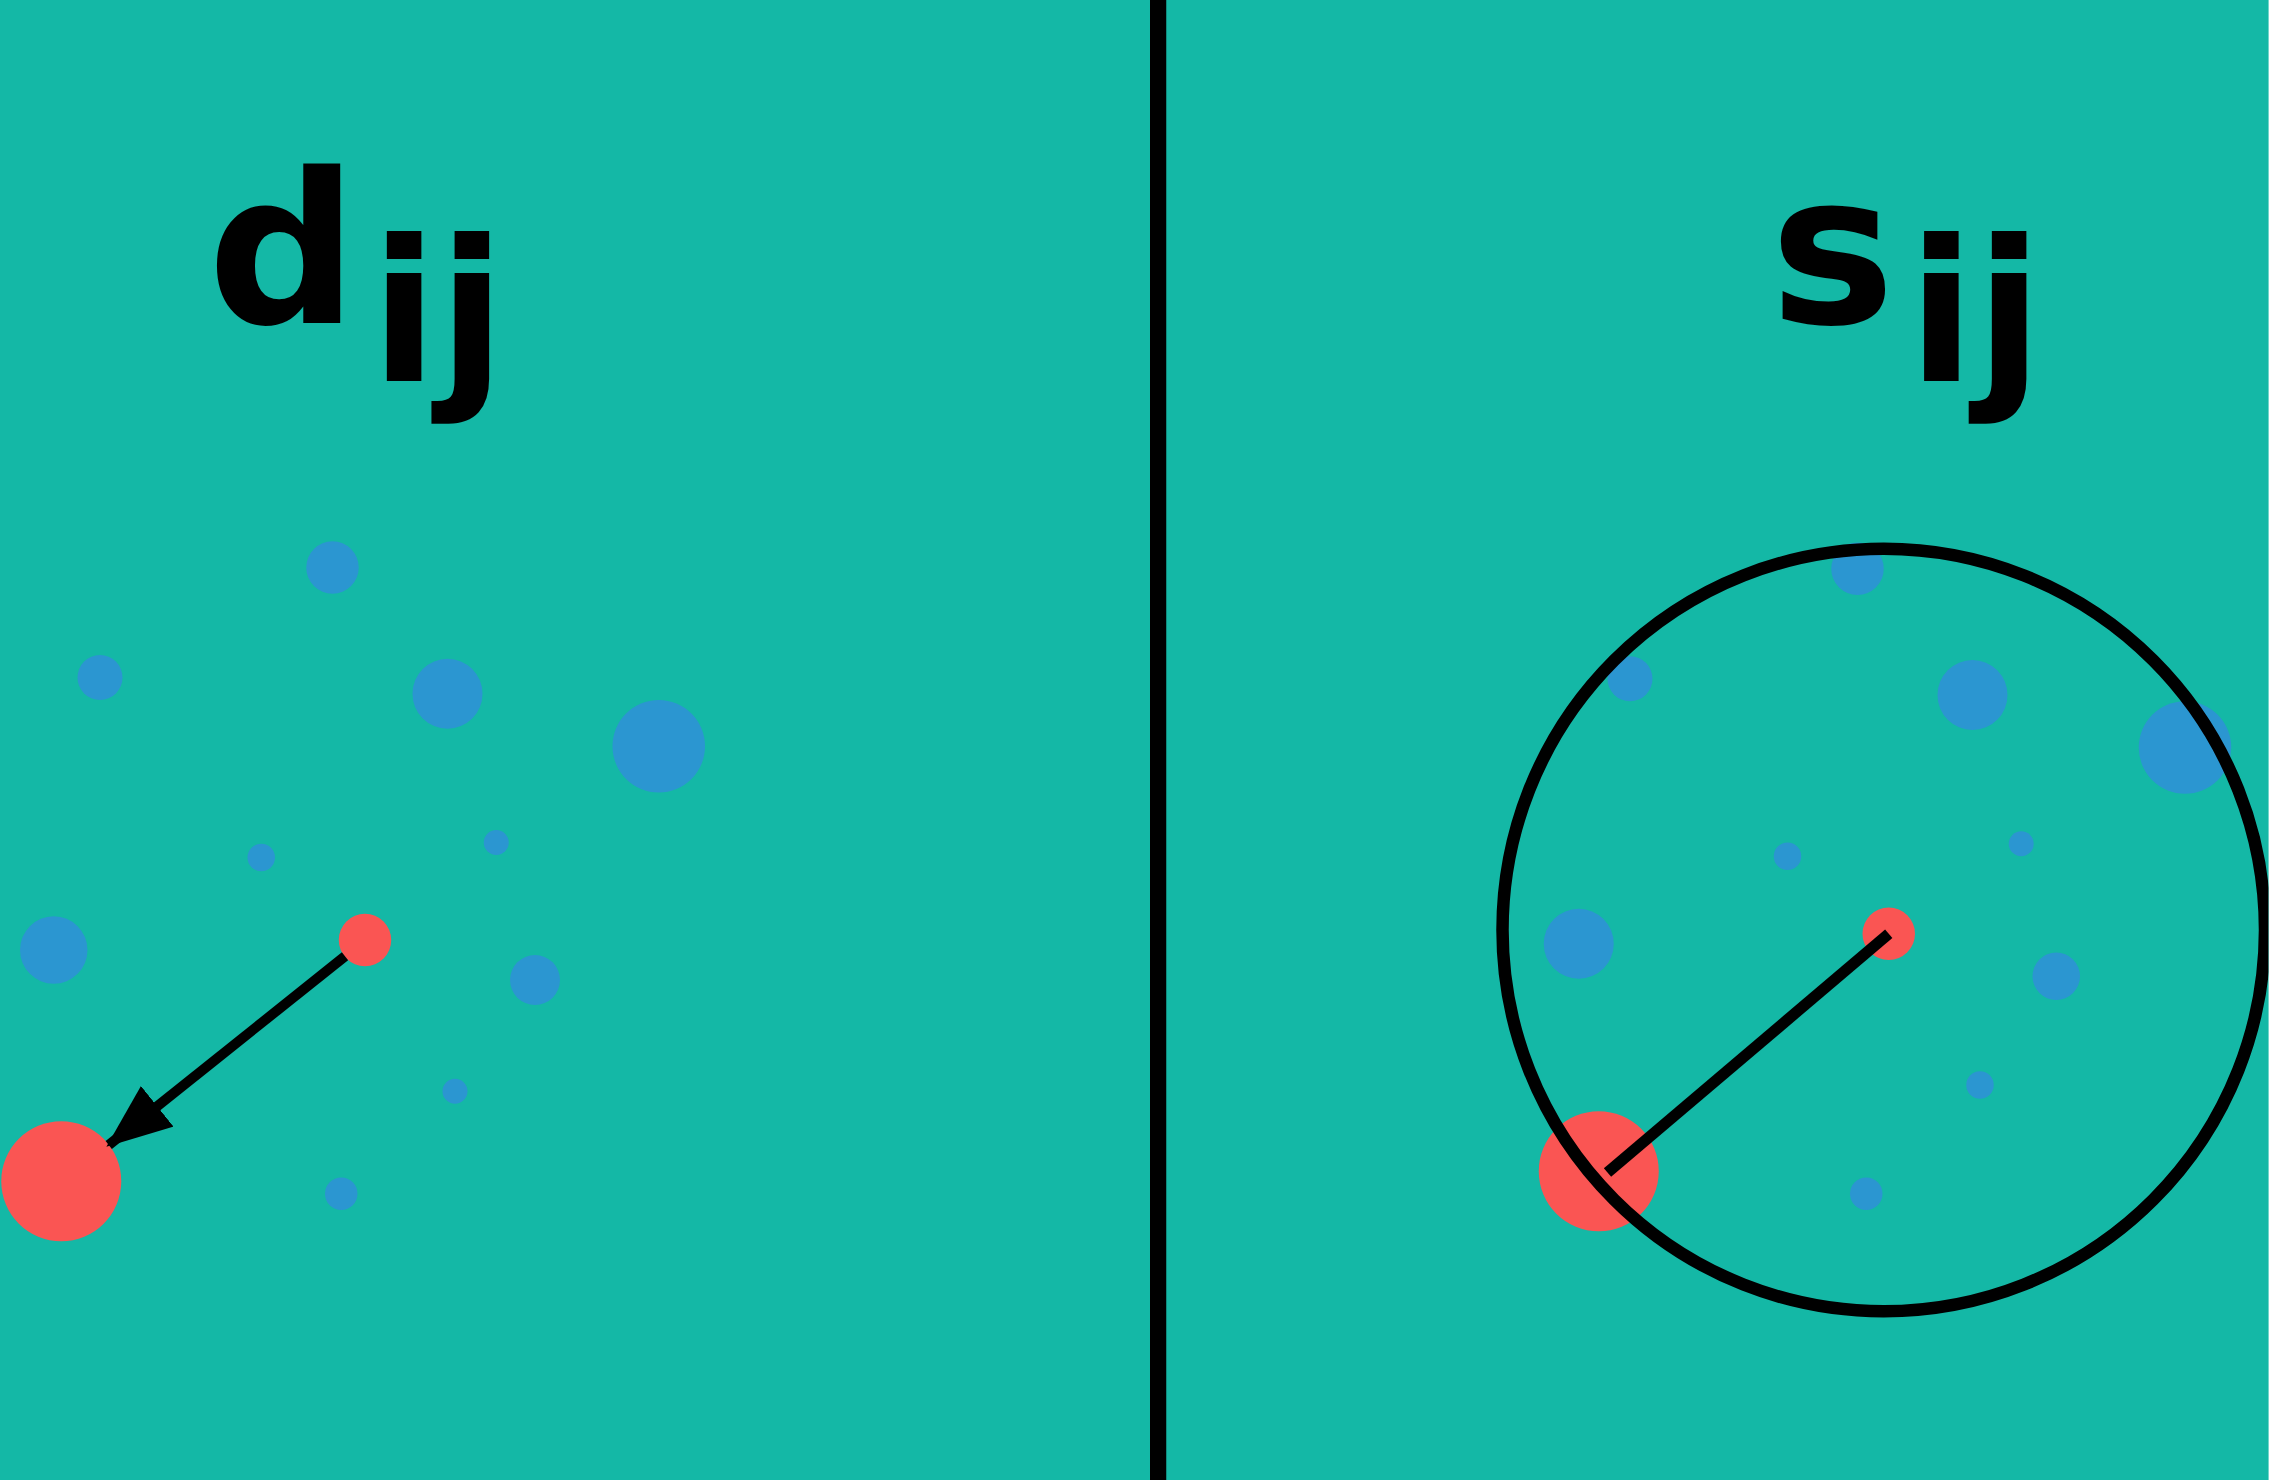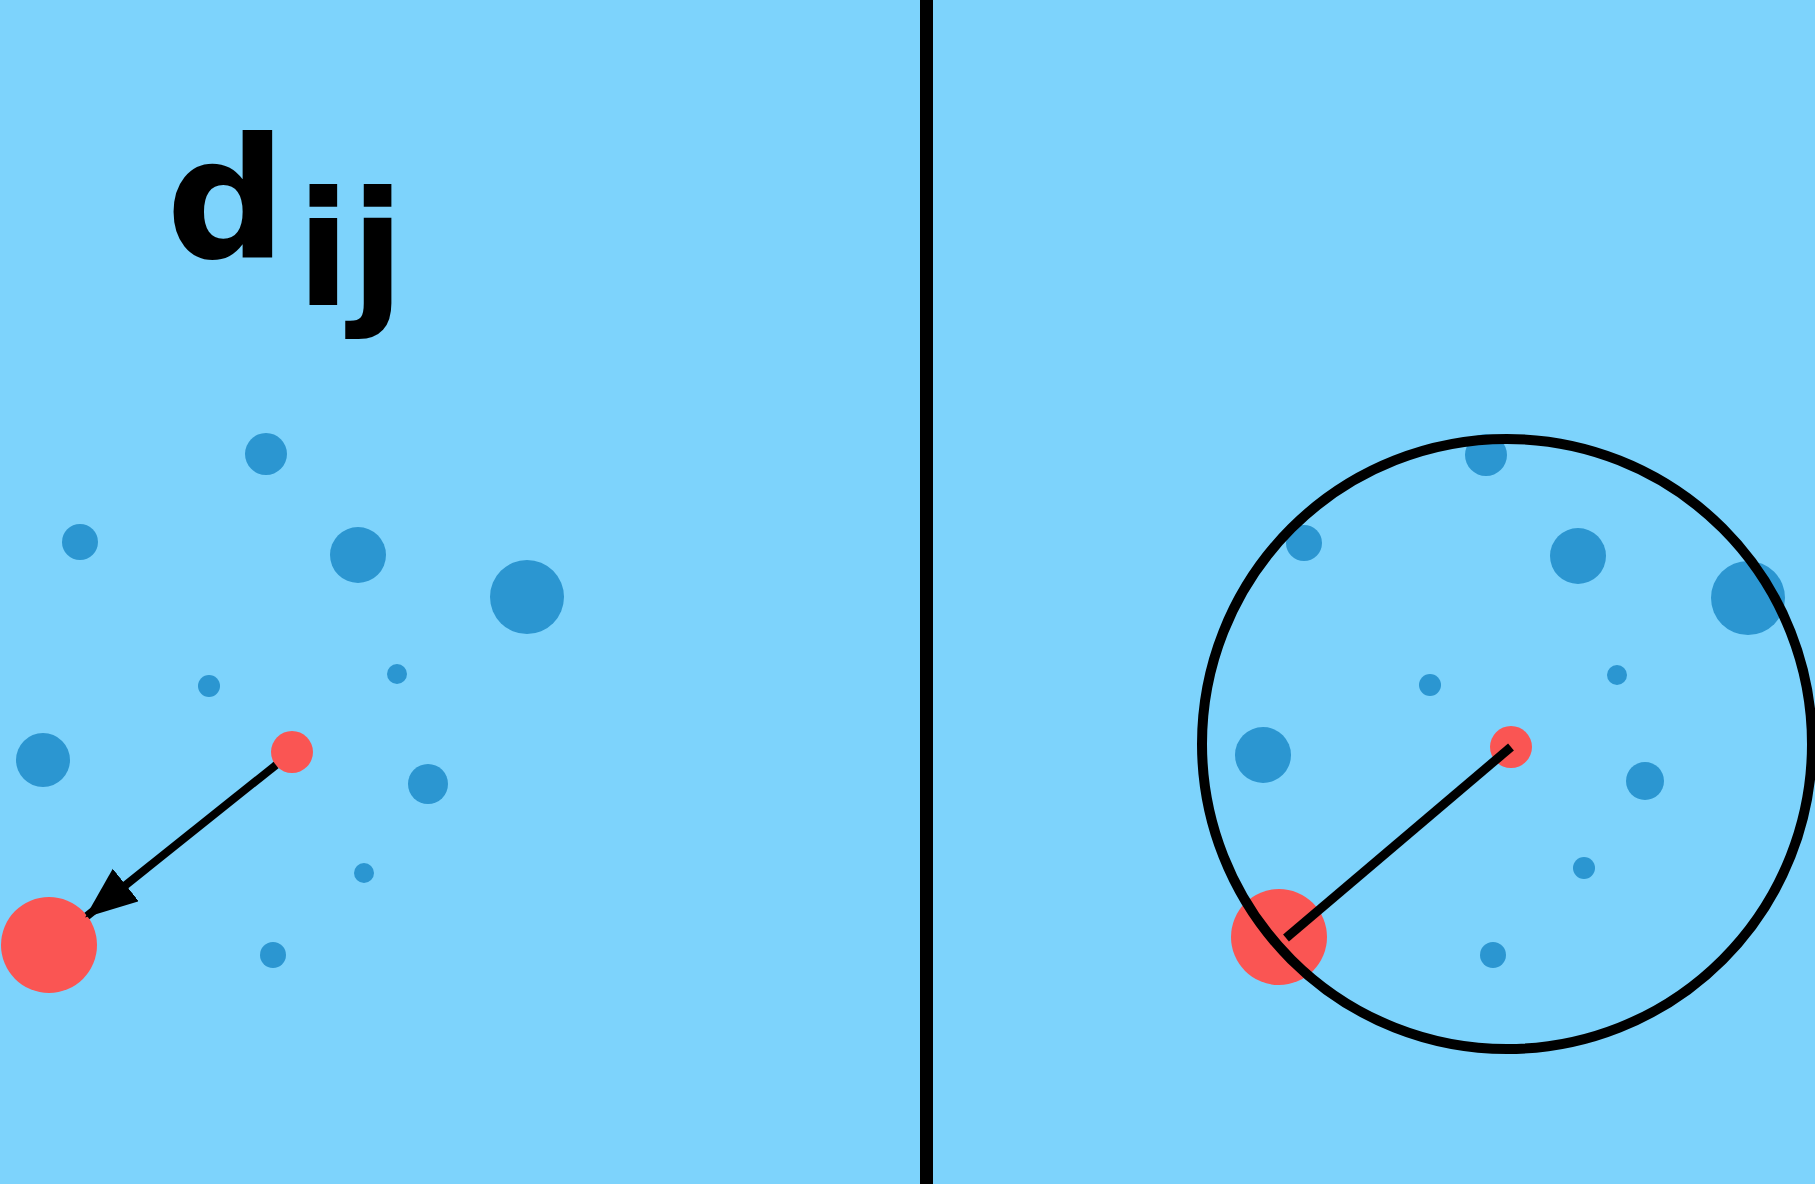--- a/index.html
+++ b/index.html
@@ -1,20 +1,20 @@
 <!DOCTYPE html>
 <html><head>
 <meta charset="utf-8">
 <style>
   html, body { margin: 0; padding: 0; background: #ffffff; }
   .canvas {
     position: relative;
     width: 1815px;
     height: 1184px;
-    background: #7dd3fc;
+    background: #14b8a6;
     overflow: hidden;
     font-family: "DejaVu Sans", sans-serif;
   }
   .divider {
     position: absolute;
     top: 0;
     left: 920px;
     width: 13px;
     height: 1184px;
     background: #000000;
@@ -48,20 +48,23 @@
 </style>
 </head>
 <body>
 
 <div class="canvas">
 
   <div class="panel-title title-left">
     <span class="main">d</span><span class="sub">ij</span>
   </div>
 
+  <div class="panel-title title-right">
+    <span class="main">s</span><span class="sub">ij</span>
+  </div>
 
   <div class="divider"></div>
 
   <svg class="scene" id="scene" viewBox="0 0 1815 1184" xmlns="http://www.w3.org/2000/svg">
     <defs>
       <marker id="arrowhead" markerWidth="8" markerHeight="6.5" refX="6.2" refY="2.6" orient="auto" markerUnits="strokeWidth">
         <path d="M0,0 L6.5,2.6 L0,5.2 Z" fill="#000000"></path>
       </marker>
     </defs>
     <g id="dots-layer">

